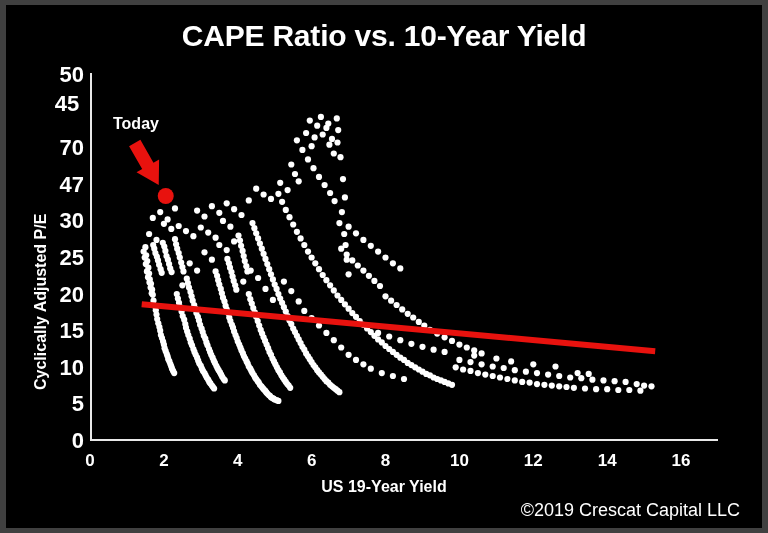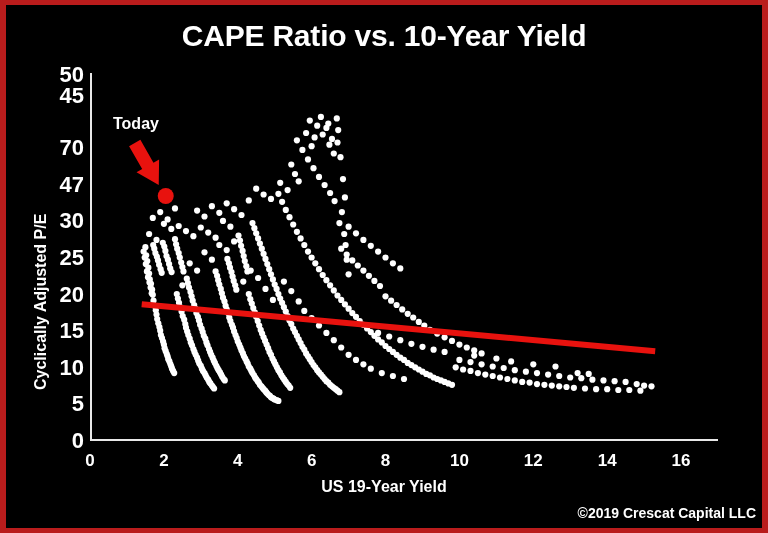--- a/index.html
+++ b/index.html
@@ -10,21 +10,21 @@
   body {
     width: 768px;
     height: 533px;
     overflow: hidden;
     font-family: "Liberation Sans", sans-serif;
   }
   #chart-root {
     position: relative;
     width: 768px;
     height: 533px;
-    background: #b91c1c;
+    background: #404040;
     box-sizing: border-box;
   }
   .plate {
     position: absolute;
     left: 6px;
     top: 5px;
     width: 756px;
     height: 523px;
     background: #000000;
     overflow: hidden;
@@ -129,25 +129,25 @@
   .footer-left {
     position: absolute;
     left: 4px;
     bottom: 7px;
     color: #ffffff;
     font-size: 14px;
     font-weight: bold;
   }
   .footer-right {
     position: absolute;
-    right: 6px;
+    right: 22px;
     bottom: 7px;
     color: #ffffff;
-    font-size: 14px;
-    font-weight: bold;
+    font-size: 18px;
+    font-weight: normal;
   }
   svg.plotlayer {
     position: absolute;
     left: 0;
     top: 0;
     width: 756px;
     height: 523px;
     pointer-events: none;
   }
 </style>
@@ -157,21 +157,21 @@
 <div id="chart-root">
   <div class="plate">
 
     <div class="chart-title">CAPE Ratio vs. 10-Year Yield</div>
 
     <div class="ylabel">Cyclically Adjusted P/E</div>
     <div class="xlabel">US 19-Year Yield</div>
 
     <div class="ytick-wrap" id="yticks">
         <div class="ytick" style="top: 59px;">50</div>
-        <div class="ytick" style="top: 80px;">45</div>
+        <div class="ytick" style="top: 88px; text-align: center;">45</div>
         <div class="ytick" style="top: 132.2px;">70</div>
         <div class="ytick" style="top: 168.8px;">47</div>
         <div class="ytick" style="top: 205.4px;">30</div>
         <div class="ytick" style="top: 242px;">25</div>
         <div class="ytick" style="top: 278.6px;">20</div>
         <div class="ytick" style="top: 315.2px;">15</div>
         <div class="ytick" style="top: 351.8px;">10</div>
         <div class="ytick" style="top: 388.4px;">5</div>
         <div class="ytick" style="top: 425px;">0</div>
       </div>

